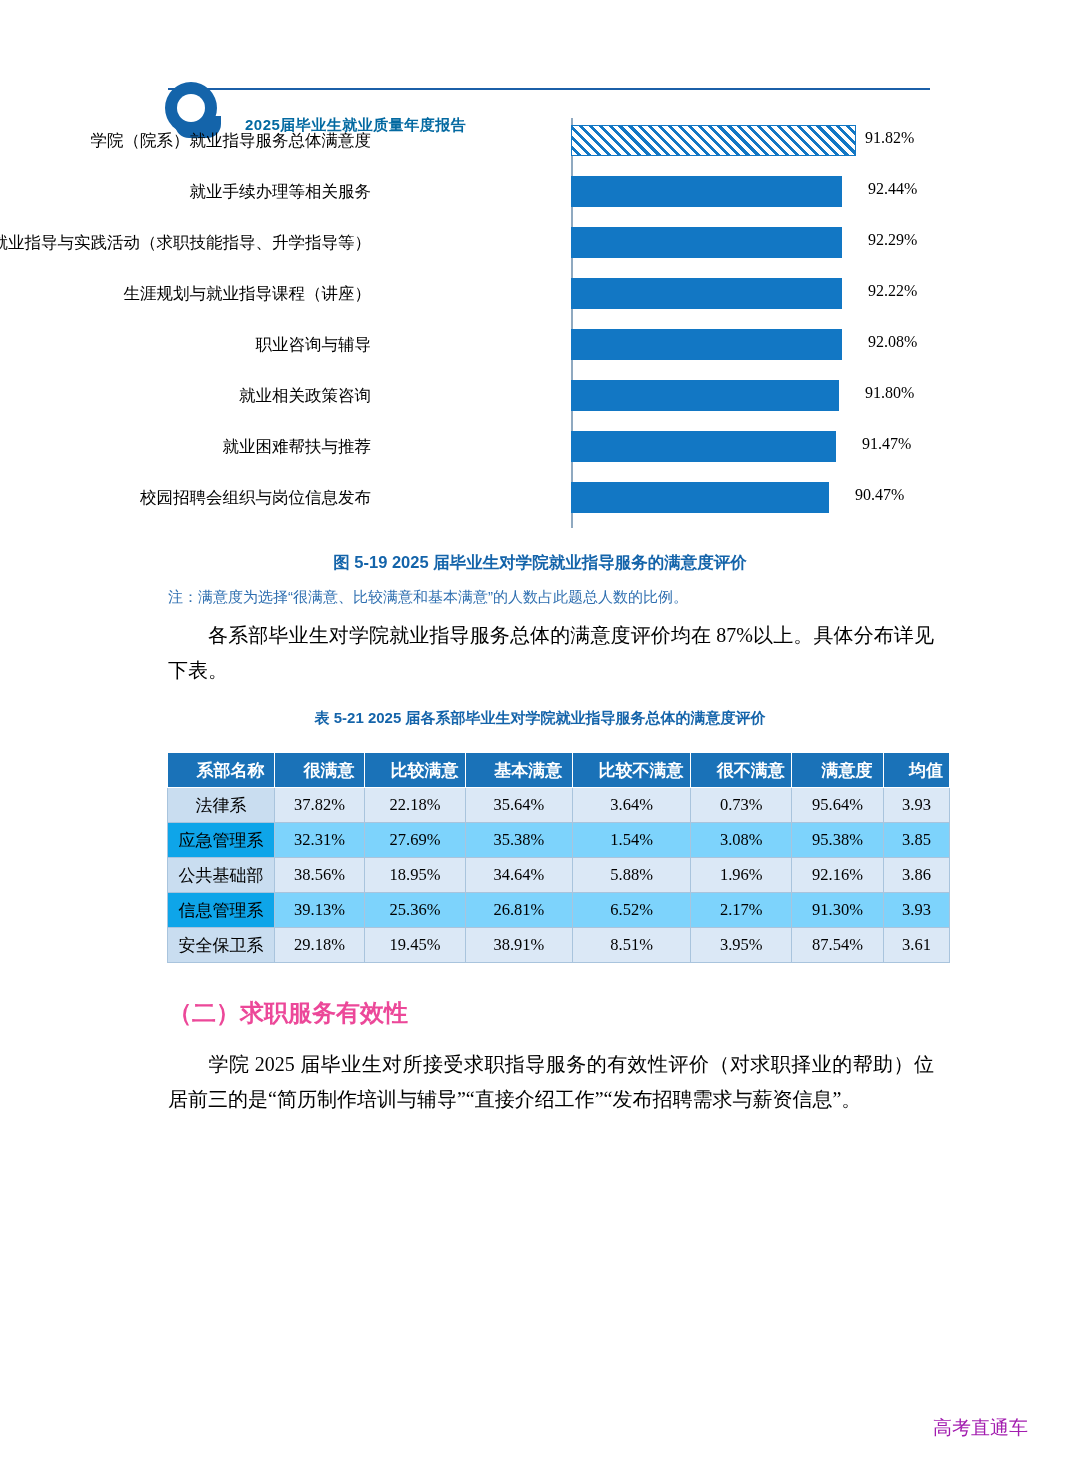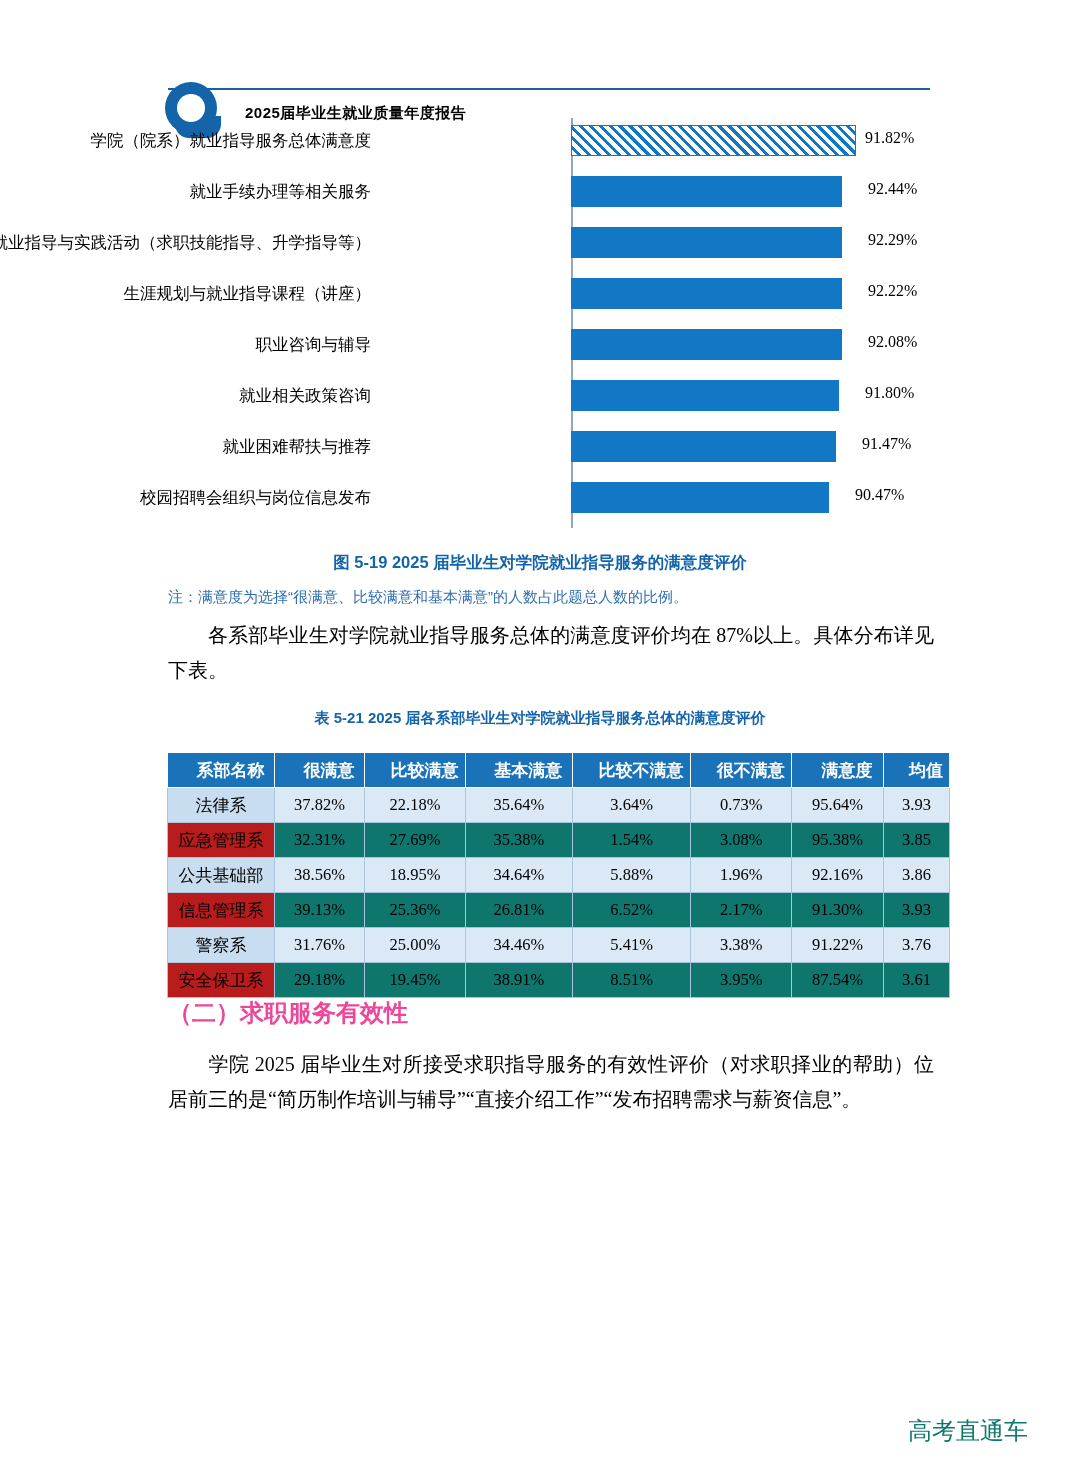--- a/index.html
+++ b/index.html
@@ -62,25 +62,25 @@
     content: "";
     position: absolute;
     left: 10px; top: 34px;
     width: 46px; height: 22px;
     background: #1464aa;
     border-radius: 0 0 14px 14px;
   }
   .header-title {
     position: absolute;
     left: 245px;
-    top: 62px;
+    top: 74px;
     font-family: "Liberation Sans", "DejaVu Sans", sans-serif;
     font-size: 15px;
     font-weight: bold;
-    color: #000000;
+    color: #0369a1;
     letter-spacing: 0.5px;
   }
   
   .chart {
     position: absolute;
     left: 168px;
     top: 118px;
     width: 766px;
     height: 410px;
   }
@@ -189,26 +189,26 @@
     font-weight: bold;
     height: 32px;
     border: 1px solid #ffffff;
     font-size: 17px;
     padding-left: 20px;
   }
   table.data td {
     height: 32px;
     text-align: center;
     border: 1px solid #a9c4dd;
-    background: #0f766e;
+    background: #7dd3fc;
     font-size: 16.5px;
     font-family: "Liberation Serif", "DejaVu Serif", serif;
   }
   table.data td.name {
-    background: #b91c1c;
+    background: #0ea5e9;
     font-family: "Liberation Sans", "DejaVu Sans", sans-serif;
     font-size: 17px;
   }
   table.data tr:nth-child(odd) td {
     background: #dbe8f6;
   }
   table.data tr:nth-child(odd) td.name {
     background: #c9ddf0;
   }
   
@@ -231,22 +231,22 @@
     text-align: center;
     font-size: 19px;
     font-weight: bold;
     color: #1464aa;
     font-family: "Liberation Sans", "DejaVu Sans", sans-serif;
   }
   .watermark {
     position: absolute;
     right: 52px;
     top: 1415px;
-    font-size: 24px;
-    color: #0f766e;
+    font-size: 19px;
+    color: #a21caf;
     font-family: "Liberation Sans", "DejaVu Sans", sans-serif;
   }
 </style>
 </head>
 <body>
 
 <div class="page">
 
   <div class="header">
     <div class="header-rule"></div>
@@ -379,30 +379,20 @@
         <td class="name">信息管理系</td>
         <td>39.13%</td>
         <td>25.36%</td>
         <td>26.81%</td>
         <td>6.52%</td>
         <td>2.17%</td>
         <td>91.30%</td>
         <td>3.93</td>
       </tr>
       <tr>
-        <td class="name">警察系</td>
-        <td>31.76%</td>
-        <td>25.00%</td>
-        <td>34.46%</td>
-        <td>5.41%</td>
-        <td>3.38%</td>
-        <td>91.22%</td>
-        <td>3.76</td>
-      </tr>
-      <tr>
         <td class="name">安全保卫系</td>
         <td>29.18%</td>
         <td>19.45%</td>
         <td>38.91%</td>
         <td>8.51%</td>
         <td>3.95%</td>
         <td>87.54%</td>
         <td>3.61</td>
       </tr>
     </tbody>

